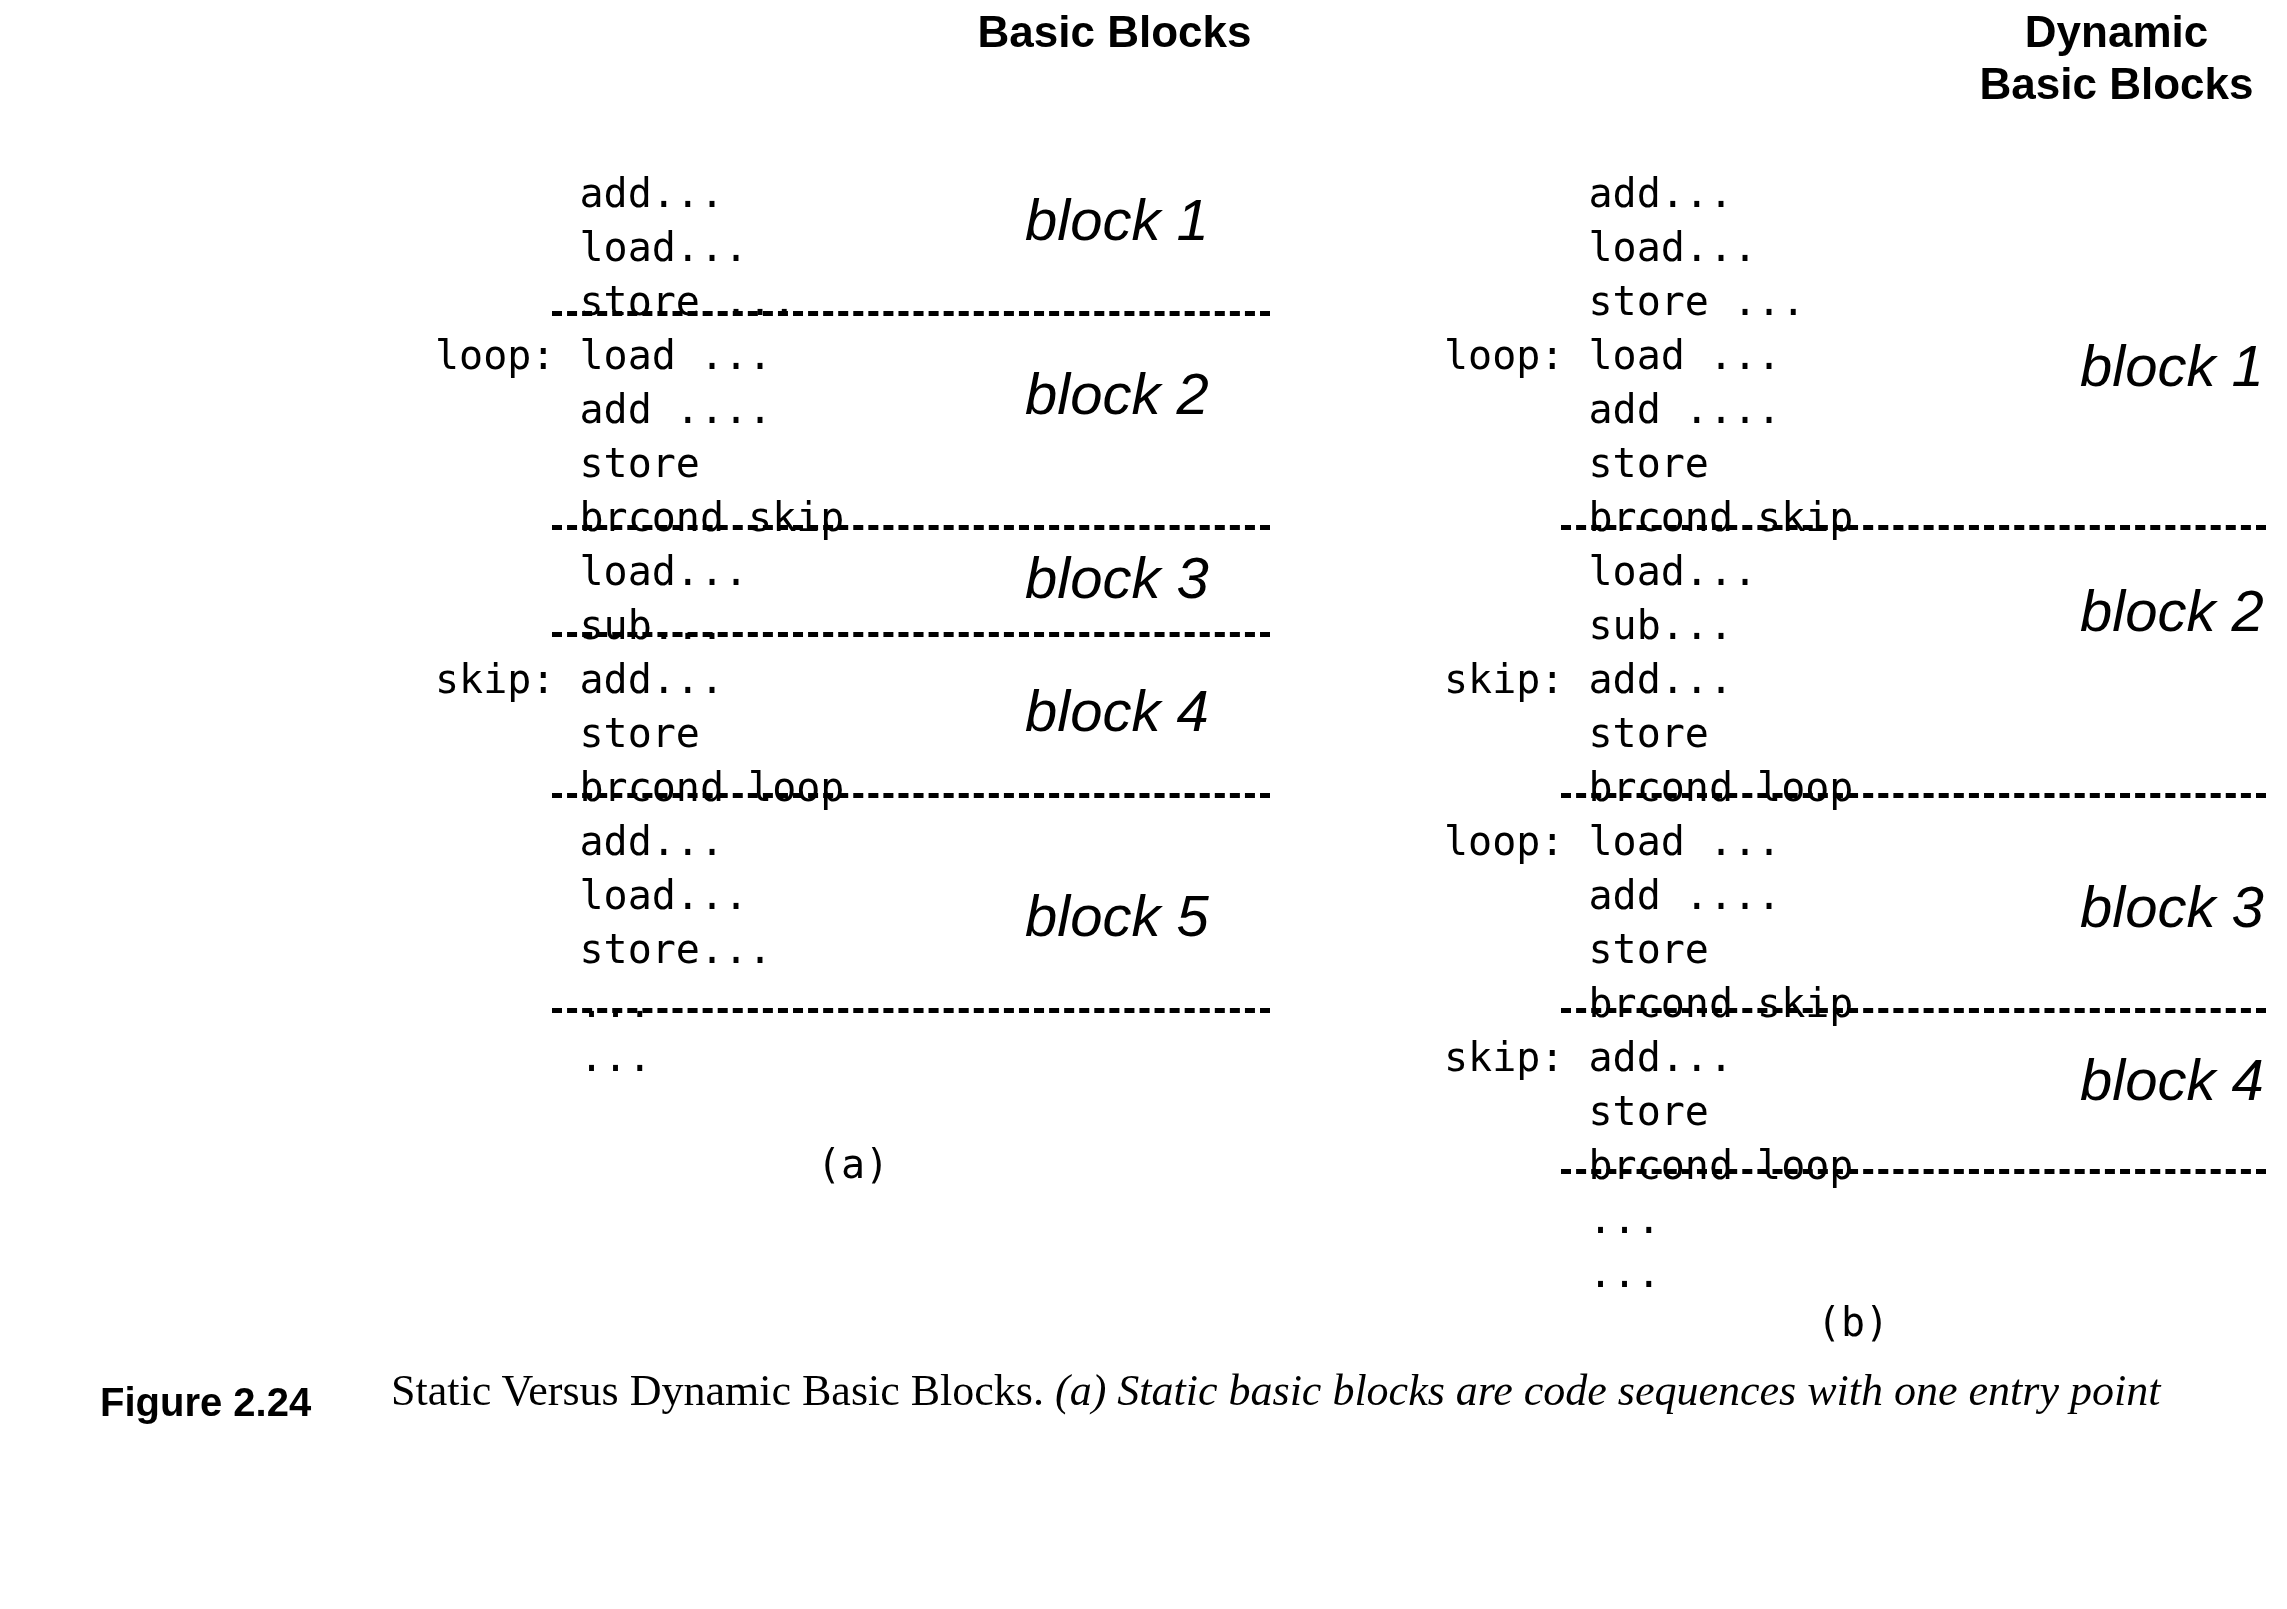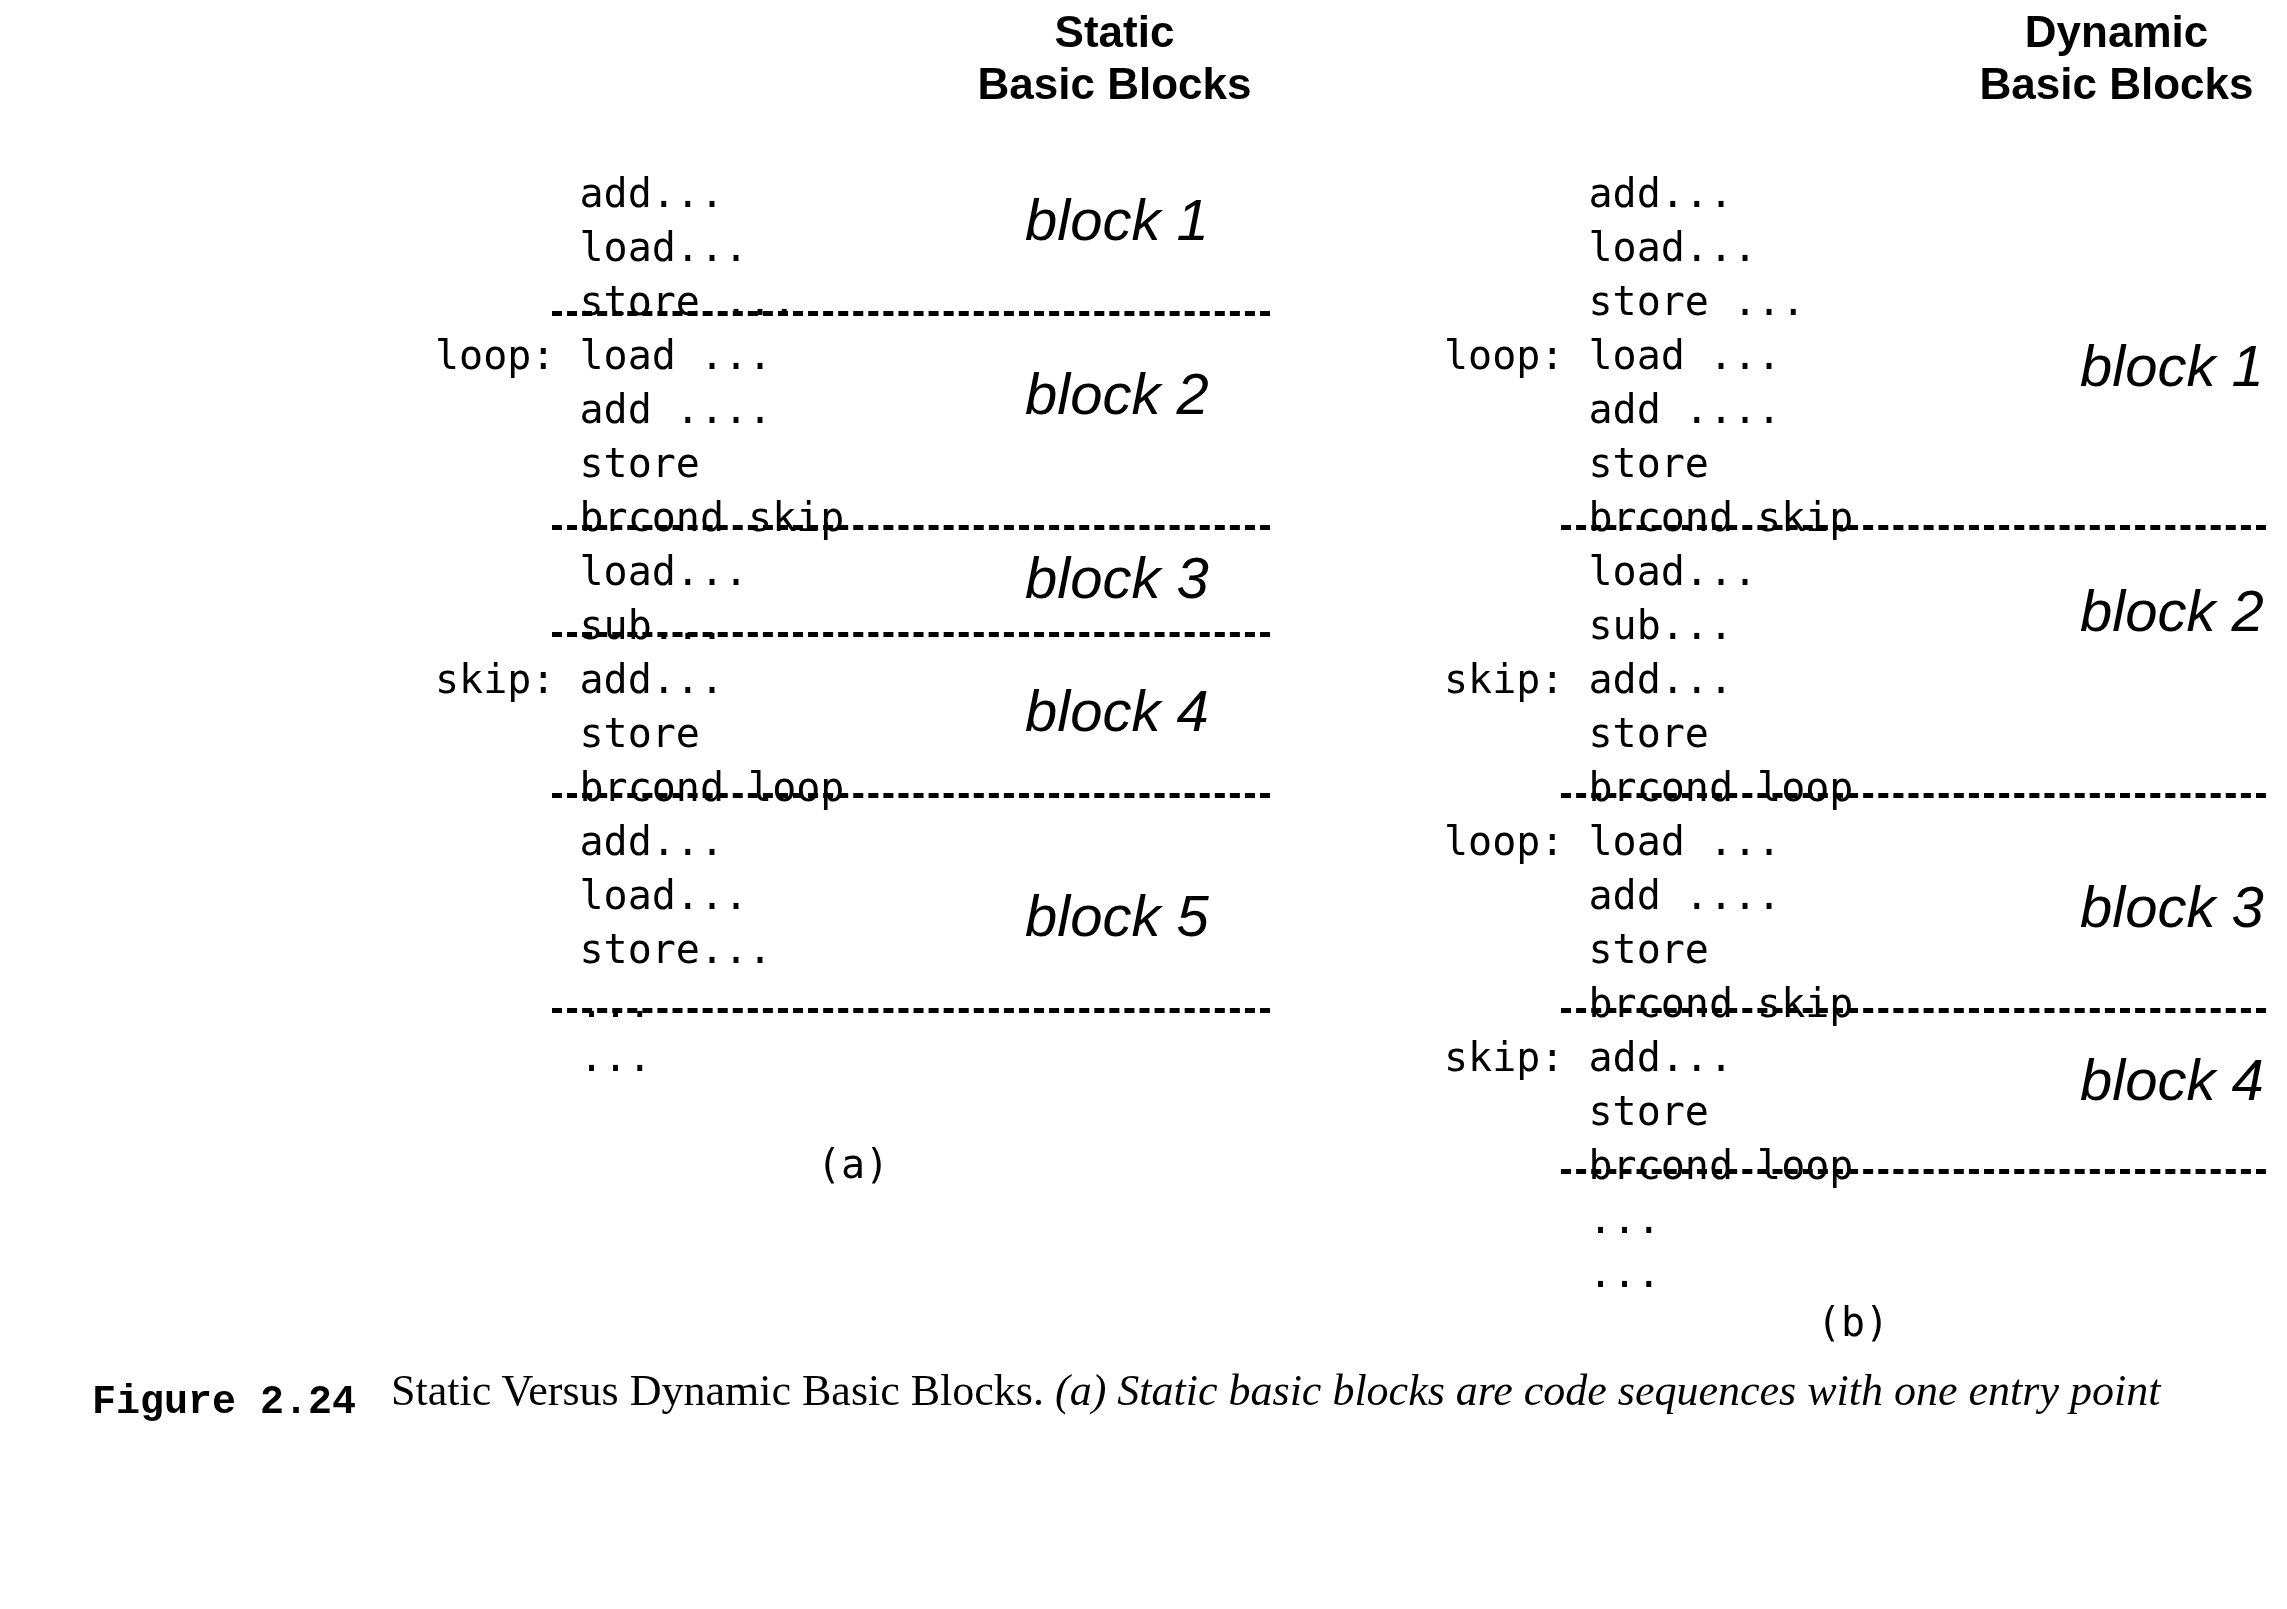--- a/index.html
+++ b/index.html
@@ -26,35 +26,34 @@
   .blk{position:absolute;font-family:"Liberation Sans",sans-serif;
        font-style:italic;font-size:58px;line-height:42px;text-align:right;}
   #listing-a .blk{left:590px;}
   #listing-b .blk{left:636px;}
 
   .sub{position:absolute;text-align:center;
        font-family:"DejaVu Sans Mono",monospace;font-size:40px;line-height:54px;}
   #sub-a{left:435px;top:1137px;width:836px;}
   #sub-b{left:1444px;top:1295px;width:818px;}
 
-  #cap-label{position:absolute;left:92px;top:1372px;
-             font-family:Liberation Mono, monospace;font-weight:700;
+  #cap-label{position:absolute;left:100px;top:1372px;
+             font-family:Liberation Sans, sans-serif;font-weight:700;
              font-size:40px;line-height:61px;}
   #cap-text{position:absolute;left:391px;top:1360px;
             font-family:"Liberation Serif",serif;font-style:italic;
             font-size:44px;line-height:61px;white-space:nowrap;}
   #cap-text .lead{font-style:normal;margin-right:0.25em;text-align:center;}
 </style>
 </head>
 <body>
 
 <div id="canvas">
 
   <div class="title" id="title-a">
-    <div>Static</div>
     <div>Basic Blocks</div>
   </div>
   <div class="title" id="title-b">
     <div>Dynamic</div>
     <div>Basic Blocks</div>
   </div>
 
   <div class="listing" id="listing-a">
     <div class="cl"><span class="lbl"></span><span class="ins">add...</span></div>
     <div class="cl"><span class="lbl"></span><span class="ins">load...</span></div>

